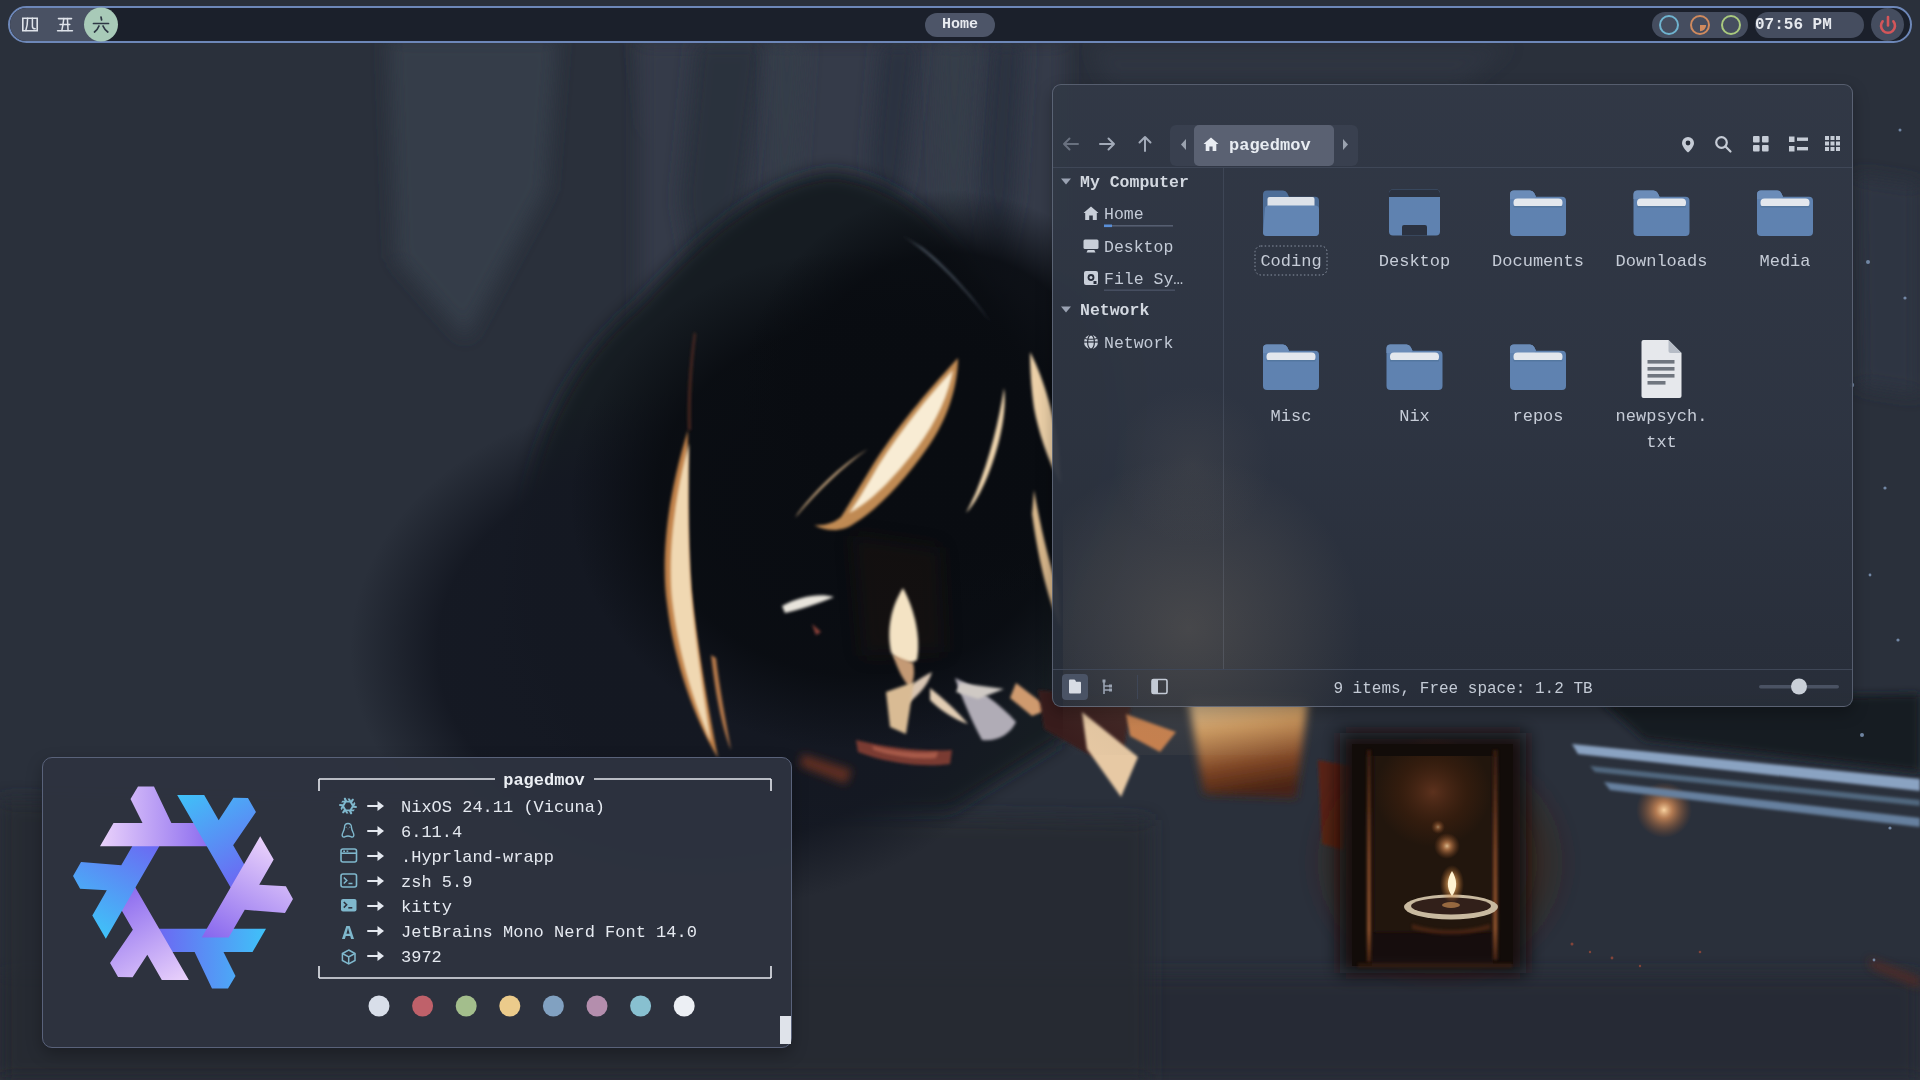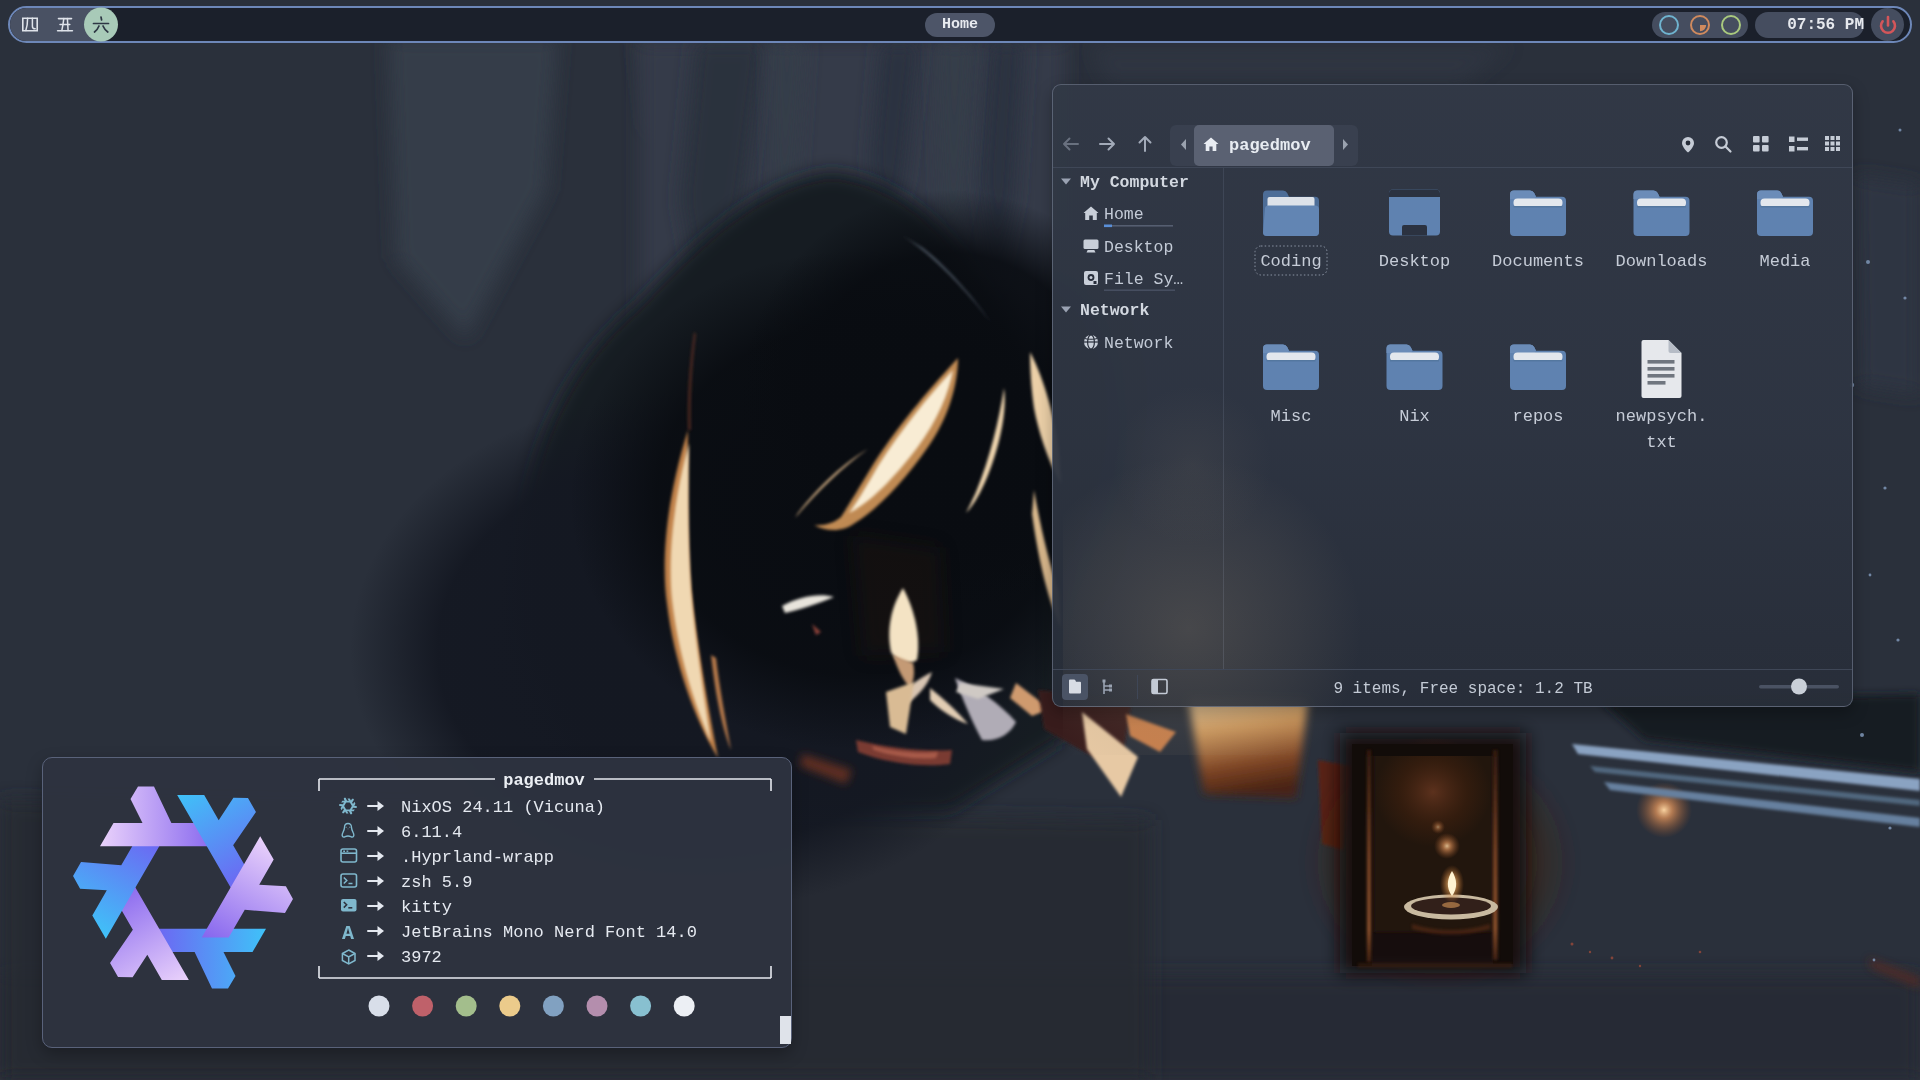--- a/index.html
+++ b/index.html
@@ -3,21 +3,21 @@
 <style>
 html,body{margin:0;padding:0;width:1920px;height:1080px;overflow:hidden;background:#2a303b}
 *{box-sizing:border-box}
 #screen{position:absolute;inset:0;width:1920px;height:1080px;font-family:"Liberation Mono",monospace}
 .abs{position:absolute}
 
 #bar{position:absolute;left:8px;top:6px;width:1904px;height:37px;background:#1b202b;border:2px solid #6d87b8;border-radius:19px}
 #wsmod{position:absolute;left:10px;top:8px;width:103px;height:33px;background:#495163;border-radius:17px}
 #homepill{position:absolute;left:925px;top:13px;width:70px;height:24px;background:#4d5568;border-radius:13px;color:#e8ebf0;font:bold 15px "Liberation Mono",monospace;text-align:center;line-height:24px}
 #traypill{position:absolute;left:1652px;top:12px;width:96px;height:26px;background:#454d5f;border-radius:13px}
-#clockpill{position:absolute;left:1755px;top:12px;width:109px;height:26px;background:#454d5f;border-radius:13px;color:#e6e9ee;font:bold 16px "Liberation Mono",monospace;text-align:right;line-height:26px}
+#clockpill{position:absolute;left:1755px;top:12px;width:109px;height:26px;background:#454d5f;border-radius:13px;color:#e6e9ee;font:bold 16px "Liberation Mono",monospace;text-align:left;line-height:26px}
 #powerbtn{position:absolute;left:1871px;top:8px;width:33px;height:33px;background:#454d5f;border-radius:50%}
 
 #fm{position:absolute;left:1052px;top:84px;width:801px;height:623px;background:linear-gradient(180deg, rgba(50,57,70,0.965) 0%, rgba(46,53,66,0.965) 55%, rgba(40,46,57,0.965) 100%);border:1px solid rgba(125,135,155,0.55);border-radius:9px;color:#ccd2db;box-shadow:0 6px 16px rgba(0,0,0,0.28)}
 #fmmenu{position:absolute;left:0;top:0;height:36px;width:100%;font:16.5px "Liberation Mono",monospace;color:#ccd2db}
 #fmmenu span{position:absolute;top:11px}
 #crumb{position:absolute;left:117px;top:40px;width:188px;height:41px;background:#39404f;border-radius:6px}
 #crumbactive{position:absolute;left:141px;top:40px;width:140px;height:41px;background:#5a6172;border-radius:5px}
 #fmhsep{position:absolute;left:0;top:82px;width:100%;height:1px;background:#3f4757}
 #fmvsep{position:absolute;left:170px;top:83px;width:1px;height:501px;background:#3e4656}
 #fmstatus{position:absolute;left:0;top:584px;width:100%;height:38px;border-top:1px solid #3f4757;font:16px "Liberation Mono",monospace;color:#c3cad5}

